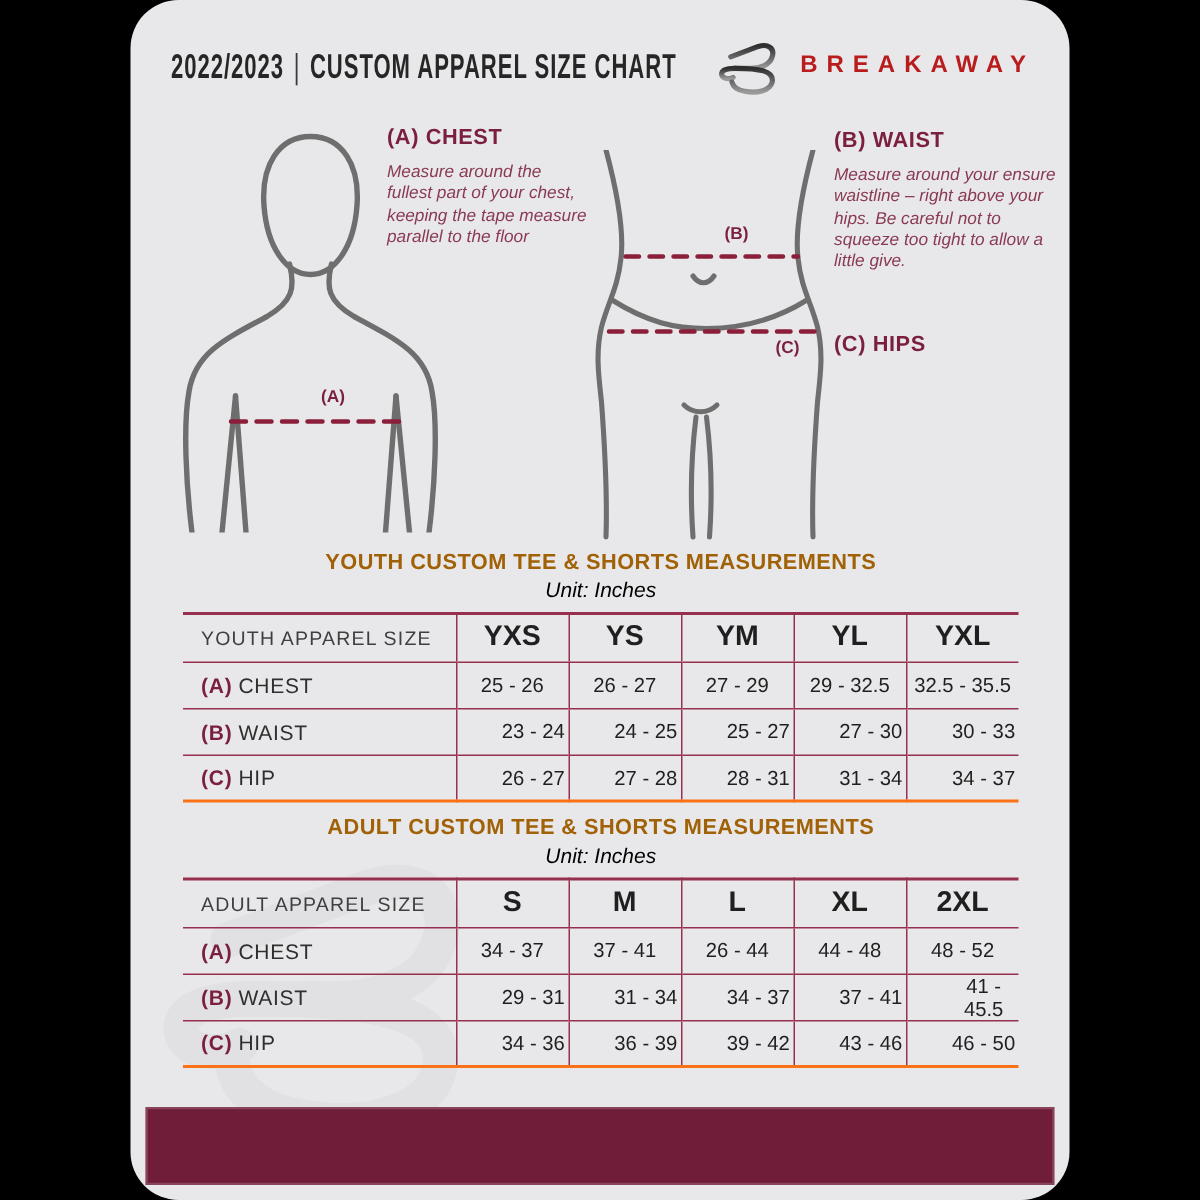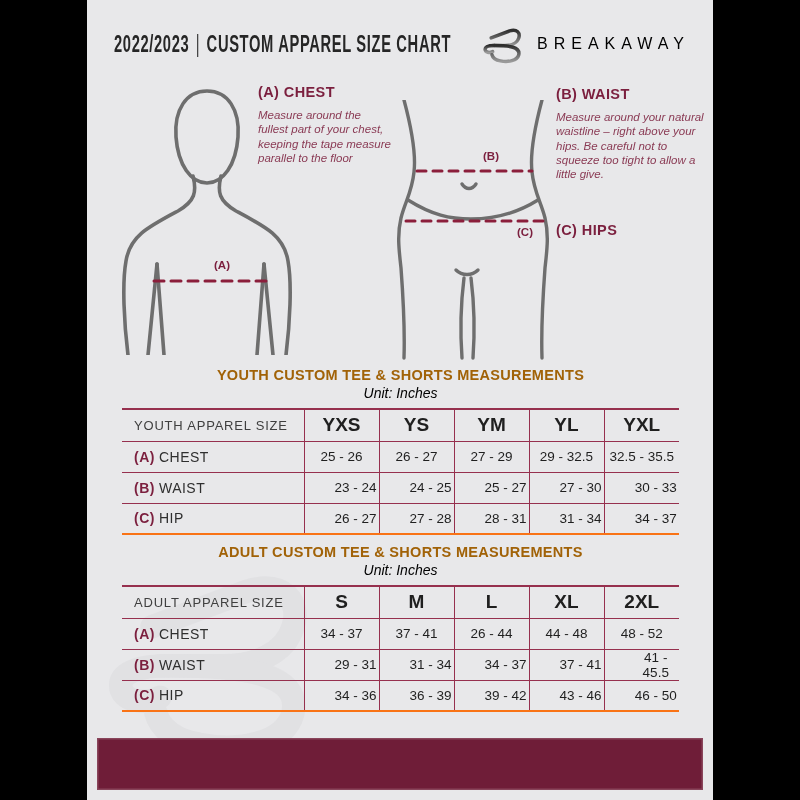--- a/index.html
+++ b/index.html
@@ -1,27 +1,27 @@
 <!DOCTYPE html>
 <html><head>
 <meta charset="utf-8">
 <style>
   html,body{margin:0;padding:0;}
   body{background:#000;font-family:"Liberation Sans",sans-serif;}
   .stage{position:relative;width:800px;height:800px;background:#000;overflow:hidden;}
-  .page{position:absolute;left:87px;top:0;width:626px;height:800px;background:#e8e8ea;}
+  .page{position:absolute;left:87px;top:0;width:626px;height:800px;background:#e8e8ea;border-radius:32px;}
 
   
   .header{position:absolute;left:27px;top:22px;width:576px;height:44px;}
   .header-title{position:absolute;left:0;top:9px;white-space:nowrap;
     font-weight:700;font-size:23px;letter-spacing:1px;color:#262626;
     transform:scaleX(0.64);transform-origin:left center;}
   .header-title .sep{margin:0 10px;font-weight:400;color:#3a3a3a;}
   .brand{position:absolute;right:0;top:0;display:flex;align-items:center;gap:9px;height:44px;}
-  .brand-name{font-weight:400;font-size:16px;letter-spacing:6px;color:#000000;}
+  .brand-name{font-weight:700;font-size:16px;letter-spacing:6px;color:#b91c1c;}
 
   
   .guide-heading{position:absolute;font-weight:700;font-size:14.5px;letter-spacing:.4px;color:#7b1f3e;}
   .guide-body{position:absolute;font-style:italic;font-weight:500;font-size:11.5px;line-height:1.24;
     color:#8a3a54;white-space:pre-line;}
   .fig{position:absolute;}
   .fig path,.fig ellipse,.fig line{fill:none;stroke:#6e6e6e;stroke-linecap:round;stroke-linejoin:round;}
   .dash{stroke:#8b1e3b !important;}
   .diagram-label{position:absolute;font-weight:700;font-size:11.5px;color:#7b1f3e;text-align:center;width:40px;}
 
@@ -105,21 +105,21 @@
       <line class="dash" x1="25" y1="71" x2="140" y2="71" stroke-width="3" stroke-dasharray="9 7"></line>
       <line class="dash" x1="14" y1="121" x2="151" y2="121" stroke-width="3" stroke-dasharray="9 7"></line>
     </svg>
     <span class="diagram-label" style="left:384px;top:150px">(B)</span>
     <span class="diagram-label" style="left:418px;top:226px">(C)</span>
 
     <div class="guide-heading" style="left:171px;top:84px">(A) CHEST</div>
     <div class="guide-body" style="left:171px;top:108px;width:136px">Measure around the fullest part of your chest, keeping the tape measure parallel to the floor</div>
 
     <div class="guide-heading" style="left:469px;top:86px">(B) WAIST</div>
-    <div class="guide-body" style="left:469px;top:110px;width:150px">Measure around your natural waistline – right above your hips. Be careful not to squeeze too tight to allow a little give.</div>
+    <div class="guide-body" style="left:469px;top:110px;width:150px">Measure around your ensure waistline – right above your hips. Be careful not to squeeze too tight to allow a little give.</div>
 
     <div class="guide-heading" style="left:469px;top:222px">(C) HIPS</div>
 
     <svg class="watermark" width="235" height="200" viewBox="0 0 60 48">
       <path d="M12,16 L36,7 C46,4 50,10 48,16 C46,23 38,26 30,26 L14,26"></path>
       <path d="M16,26 C8,26 4,28 4,31 C4,35 10,36 14,34"></path>
       <path d="M16,26 C36,26 50,28 48,38 C46,46 34,48 24,46 C18,45 14,42 13,38"></path>
     </svg>
 
     <div class="table-block" style="top:367px">

